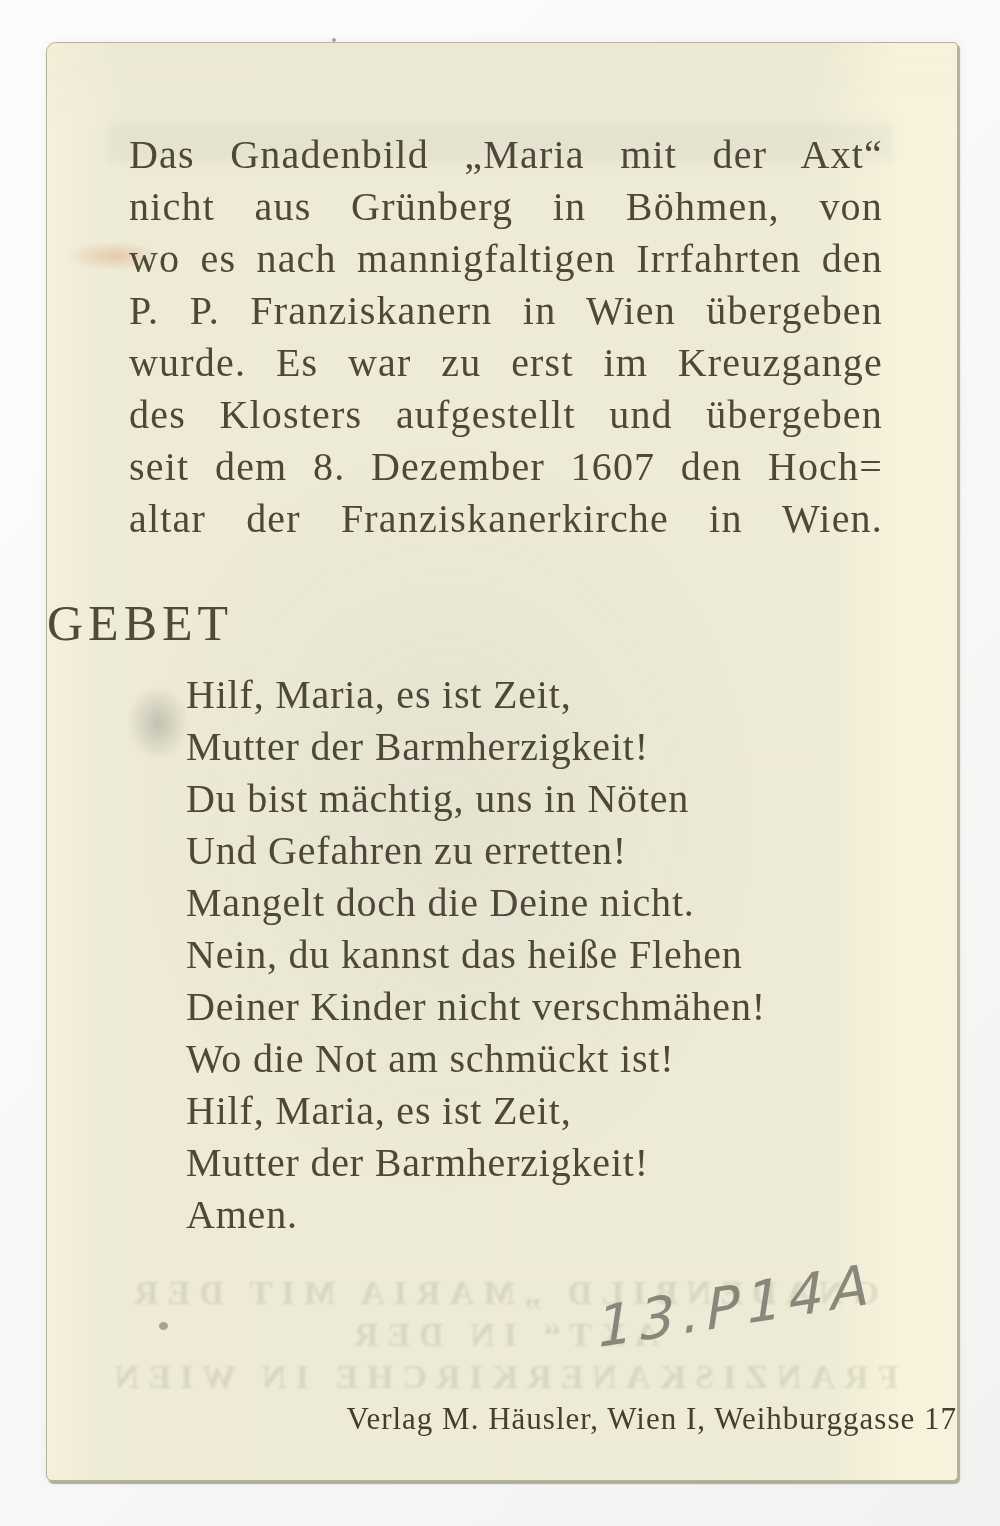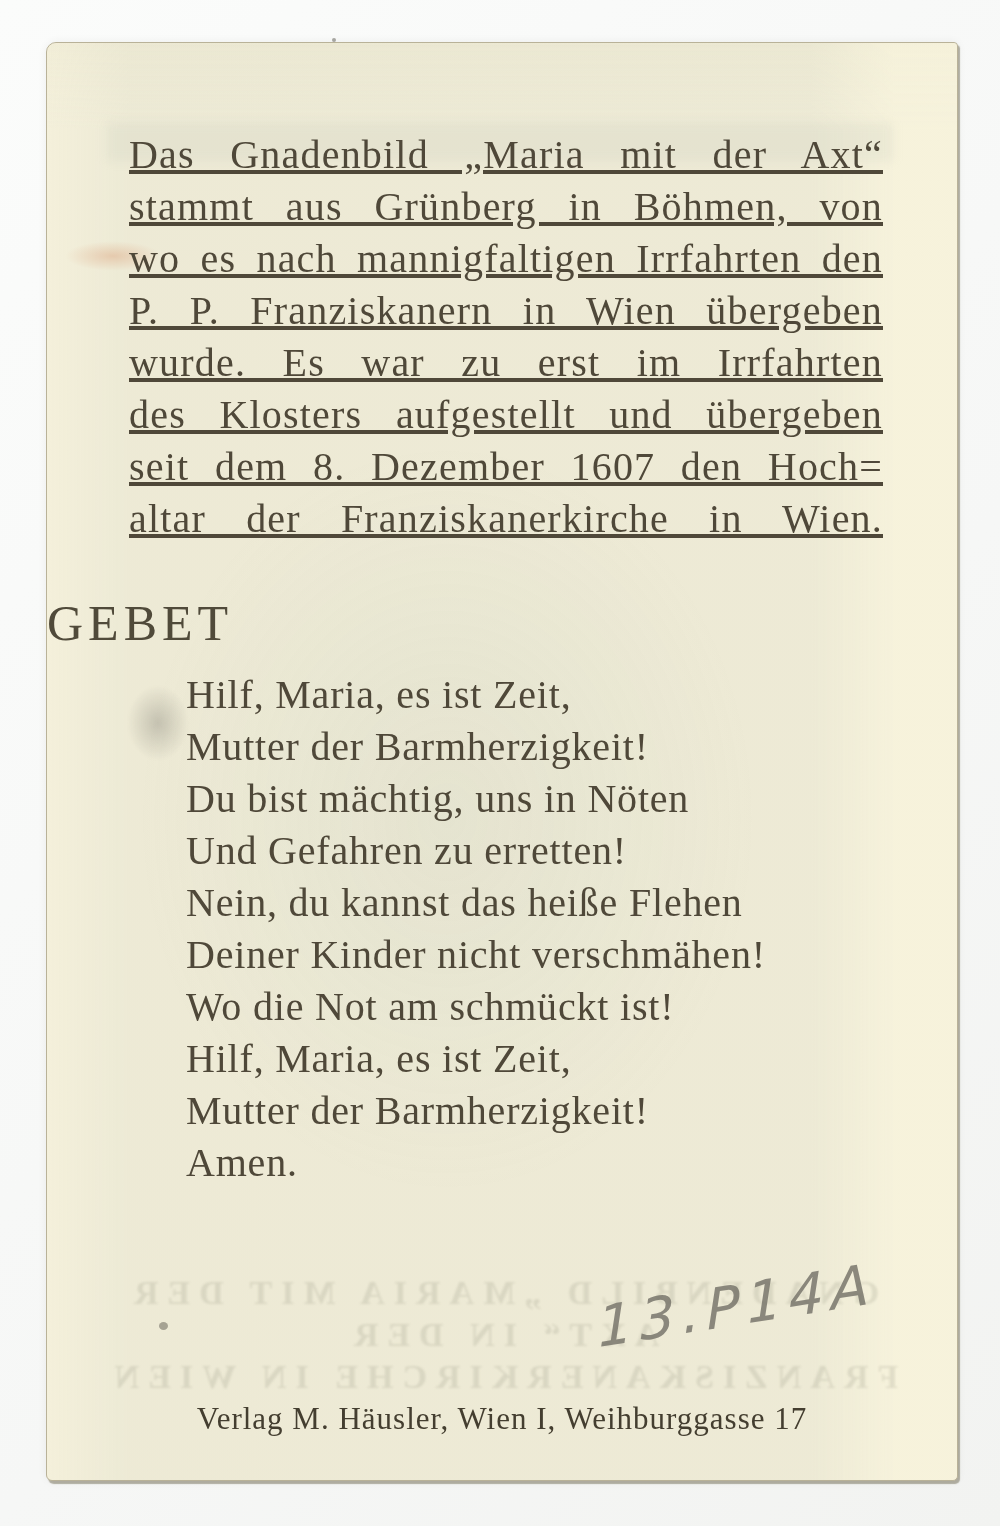--- a/index.html
+++ b/index.html
@@ -43,21 +43,20 @@
     left: 60px; right: 64px; top: 80px; height: 38px;
     background: rgba(188,190,182,0.16);
     filter: blur(5px);
   }
   .intro {
     position: absolute;
     left: 82px; top: 86px; width: 754px;
     font-size: 40px; line-height: 52px;
     letter-spacing: 1.2px;
     color: #4f4839;
-    text-decoration: underline;
   }
   .intro-line { text-align: justify; text-align-last: justify; }
   .heading {
     position: absolute;
     left: 0; top: 551px; width: 100%;
     text-align: left;
     font-size: 50px; line-height: 58px;
     font-weight: normal;
     letter-spacing: 5px;
     color: #504a3a;
@@ -65,21 +64,21 @@
   .prayer {
     position: absolute;
     left: 139px; top: 626px;
     font-size: 40px; line-height: 52px;
     letter-spacing: 0.8px;
     color: #4f4839;
   }
   .publisher {
     position: absolute;
     left: 0; top: 1357px; width: 100%;
-    text-align: center;
+    text-align: right;
     font-size: 31px; line-height: 38px;
     letter-spacing: 1px;
     color: #443e30;
   }
   .ghost-line {
     position: absolute;
     left: 0; width: 100%;
     text-align: center;
     transform: scaleX(-1);
     font-weight: bold;
@@ -136,36 +135,37 @@
     <div class="ghost-line ghost-1">GNADENBILD „MARIA MIT DER</div>
     <div class="ghost-line ghost-2">AXT“ IN DER</div>
     <div class="ghost-line ghost-3">FRANZISKANERKIRCHE IN WIEN</div>
 
     <div class="stain-pink"></div>
     <div class="smudge-gray"></div>
     <div class="amen-dot"></div>
 
     <div class="intro">
       <div class="intro-line">Das Gnadenbild „Maria mit der Axt“</div>
-      <div class="intro-line">stammt aus Grünberg in Böhmen, von</div>
+      <div class="intro-line">nicht aus Grünberg in Böhmen, von</div>
       <div class="intro-line">wo es nach mannigfaltigen Irrfahrten den</div>
       <div class="intro-line">P. P. Franziskanern in Wien übergeben</div>
-      <div class="intro-line">wurde. Es war zu erst im Irrfahrten</div>
+      <div class="intro-line">wurde. Es war zu erst im Kreuzgange</div>
       <div class="intro-line">des Klosters aufgestellt und übergeben</div>
       <div class="intro-line">seit dem 8. Dezember 1607 den Hoch=</div>
       <div class="intro-line">altar der Franziskanerkirche in Wien.</div>
     </div>
 
     <h1 class="heading">GEBET</h1>
 
     <div class="prayer">
       <div class="prayer-line">Hilf, Maria, es ist Zeit,</div>
       <div class="prayer-line">Mutter der Barmherzigkeit!</div>
       <div class="prayer-line">Du bist mächtig, uns in Nöten</div>
       <div class="prayer-line">Und Gefahren zu erretten!</div>
+      <div class="prayer-line">Mangelt doch die Deine nicht.</div>
       <div class="prayer-line">Nein, du kannst das heiße Flehen</div>
       <div class="prayer-line">Deiner Kinder nicht verschmähen!</div>
       <div class="prayer-line">Wo die Not am schmückt ist!</div>
       <div class="prayer-line">Hilf, Maria, es ist Zeit,</div>
       <div class="prayer-line">Mutter der Barmherzigkeit!</div>
       <div class="prayer-line">Amen.</div>
     </div>
 
     <div class="pencil">13.P14A</div>
 

